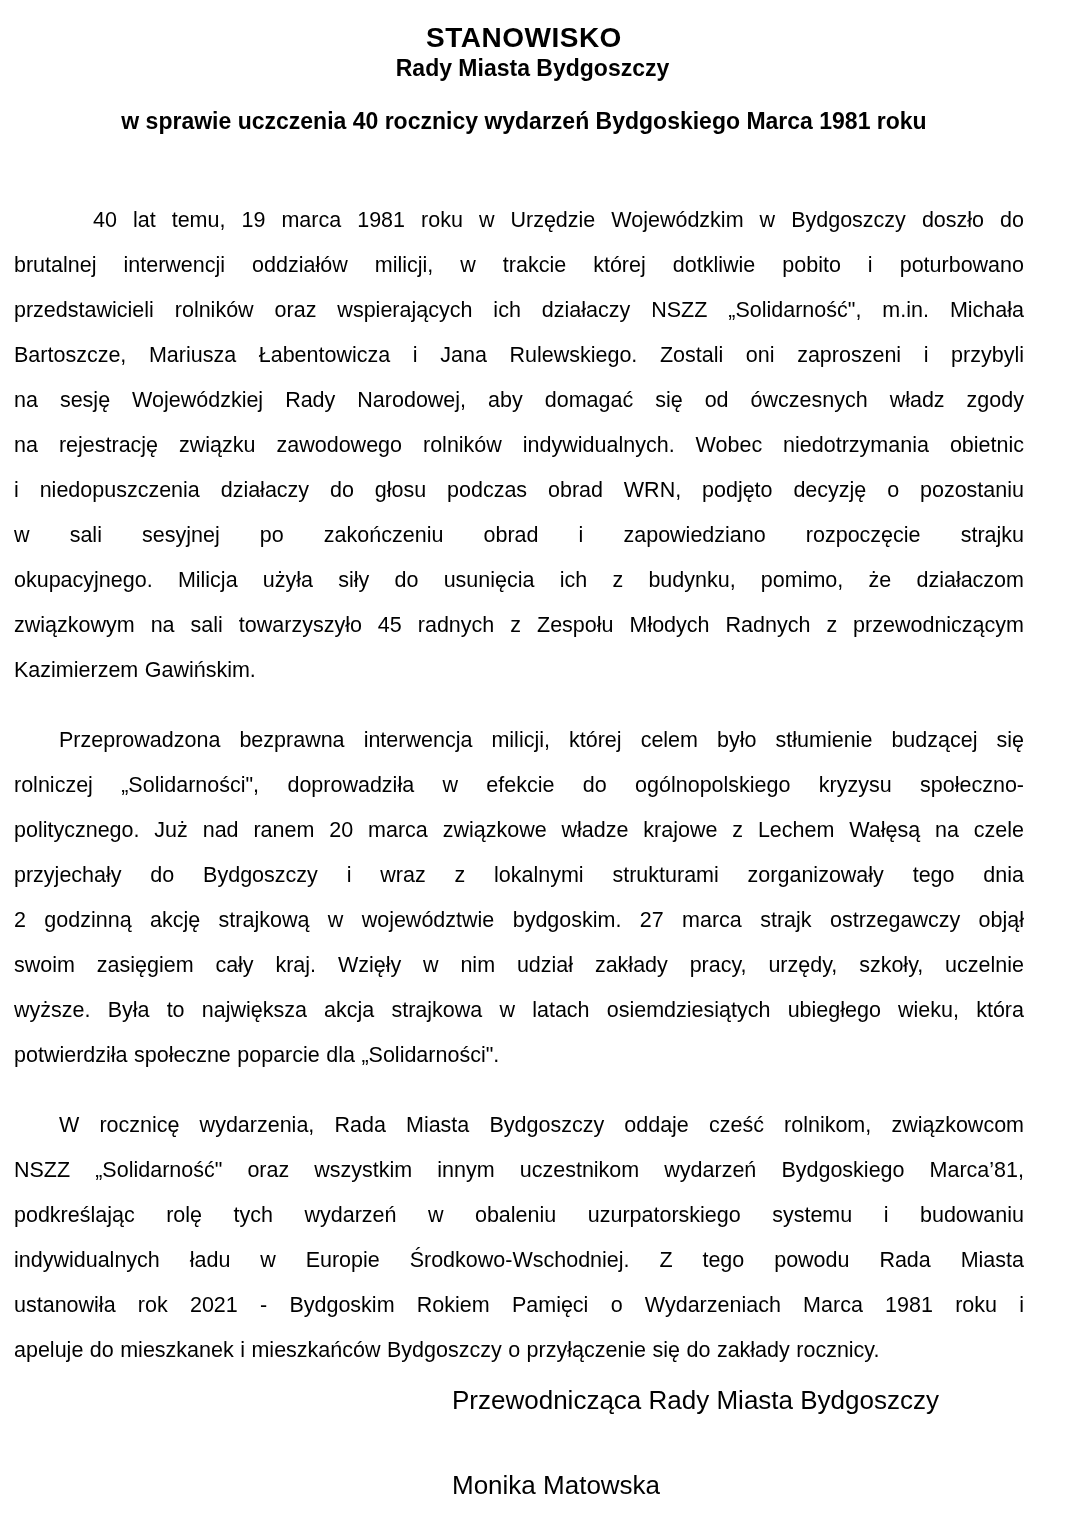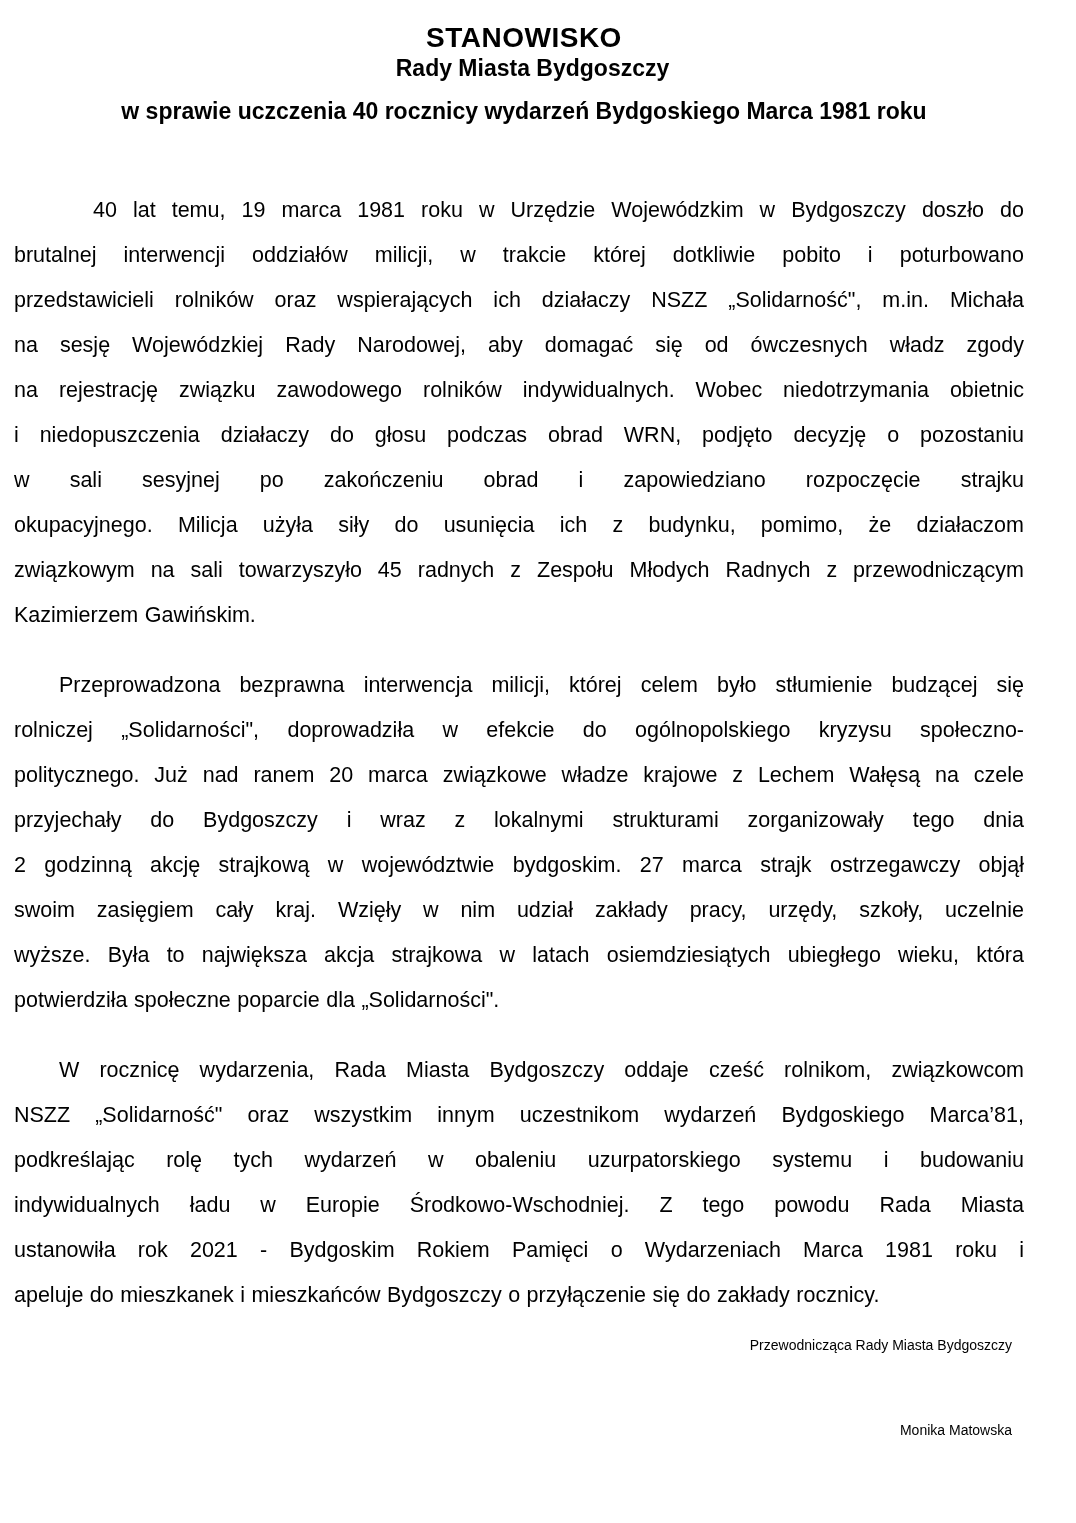--- a/index.html
+++ b/index.html
@@ -34,21 +34,21 @@
     font-size: 23px;
     line-height: 28px;
     font-weight: bold;
     margin: 0;
     padding-left: 17px;
   }
   .doc-subject {
     font-size: 23px;
     line-height: 30px;
     font-weight: bold;
-    margin: 14px 0 0 0;
+    margin: 24px 0 0 0;
   }
   main {
     margin: 62px 24px 0 14px;
     font-size: 21.5px;
   }
   .paragraph { margin: 0; }
   .paragraph + .paragraph { margin-top: 25px; }
   .line {
     line-height: 45px;
     text-align: justify;
@@ -58,41 +58,42 @@
   .line.last {
     text-align: justify;
     text-align-last: left;
   }
   .paragraph.p0 .line.first { text-indent: 79px; }
   .paragraph.p1 .line.first,
   .paragraph.p2 .line.first { text-indent: 45px; }
   footer {
     width: 560px;
     margin: 14px 36px 0 auto;
-    text-align: right;
-    font-size: 14px;
+    text-align: left;
+    font-size: 26px;
   }
   .sig-role { line-height: 26px; }
   .sig-name { line-height: 26px; margin-top: 59px; }
 </style>
 </head>
 <body>
 
 <div class="page">
   <header>
     <h1 class="doc-title">STANOWISKO</h1>
     <h2 class="doc-issuer">Rady Miasta Bydgoszczy</h2>
     <h3 class="doc-subject">w sprawie uczczenia 40 rocznicy wydarzeń Bydgoskiego Marca 1981 roku</h3>
   </header>
 
   <main>
       <div class="paragraph p0">
         <div class="line first">40 lat temu, 19 marca 1981 roku w Urzędzie Wojewódzkim w Bydgoszczy doszło do</div>
         <div class="line">brutalnej interwencji oddziałów milicji, w trakcie której dotkliwie pobito i poturbowano</div>
         <div class="line">przedstawicieli rolników oraz wspierających ich działaczy NSZZ „Solidarność", m.in. Michała</div>
+        <div class="line">Bartoszcze, Mariusza Łabentowicza i Jana Rulewskiego. Zostali oni zaproszeni i przybyli</div>
         <div class="line">na sesję Wojewódzkiej Rady Narodowej, aby domagać się od ówczesnych władz zgody</div>
         <div class="line">na rejestrację związku zawodowego rolników indywidualnych. Wobec niedotrzymania obietnic</div>
         <div class="line">i niedopuszczenia działaczy do głosu podczas obrad WRN, podjęto decyzję o pozostaniu</div>
         <div class="line">w sali sesyjnej po zakończeniu obrad i zapowiedziano rozpoczęcie strajku</div>
         <div class="line">okupacyjnego. Milicja użyła siły do usunięcia ich z budynku, pomimo, że działaczom</div>
         <div class="line">związkowym na sali towarzyszyło 45 radnych z Zespołu Młodych Radnych z przewodniczącym</div>
         <div class="line last">Kazimierzem Gawińskim.</div>
       </div>
       <div class="paragraph p1">
         <div class="line first">Przeprowadzona bezprawna interwencja milicji, której celem było stłumienie budzącej się</div>

